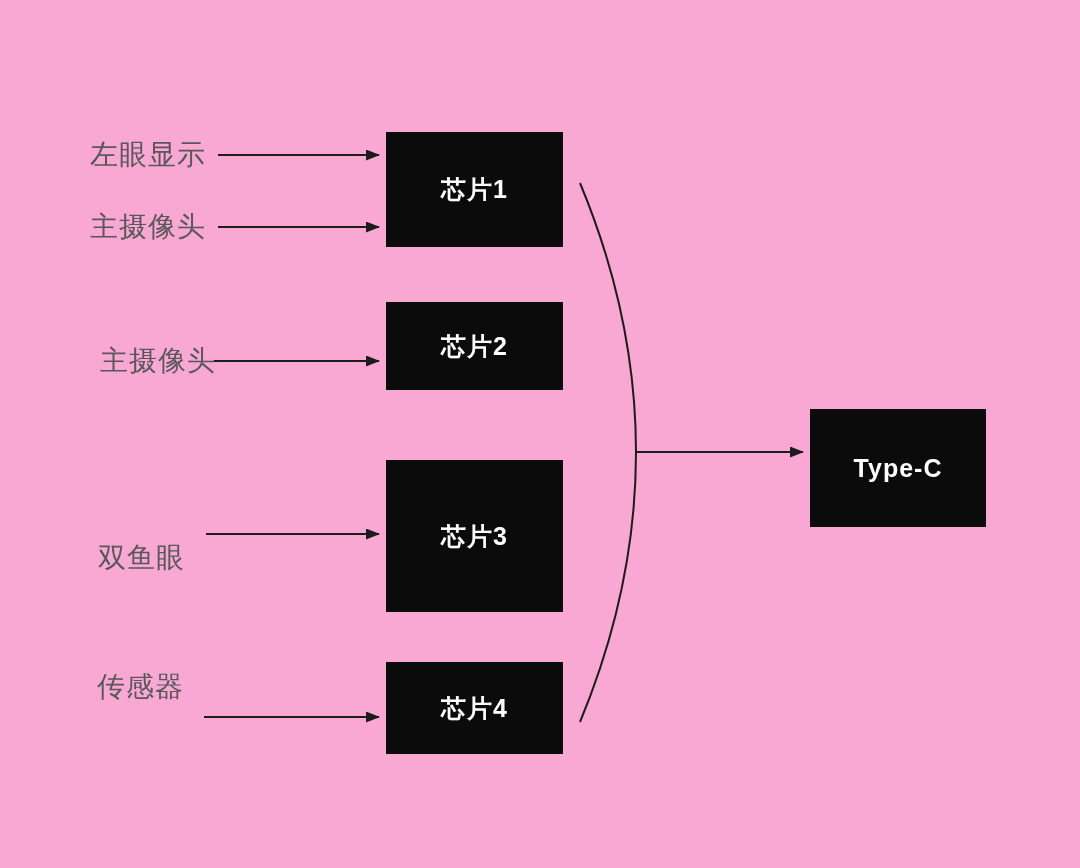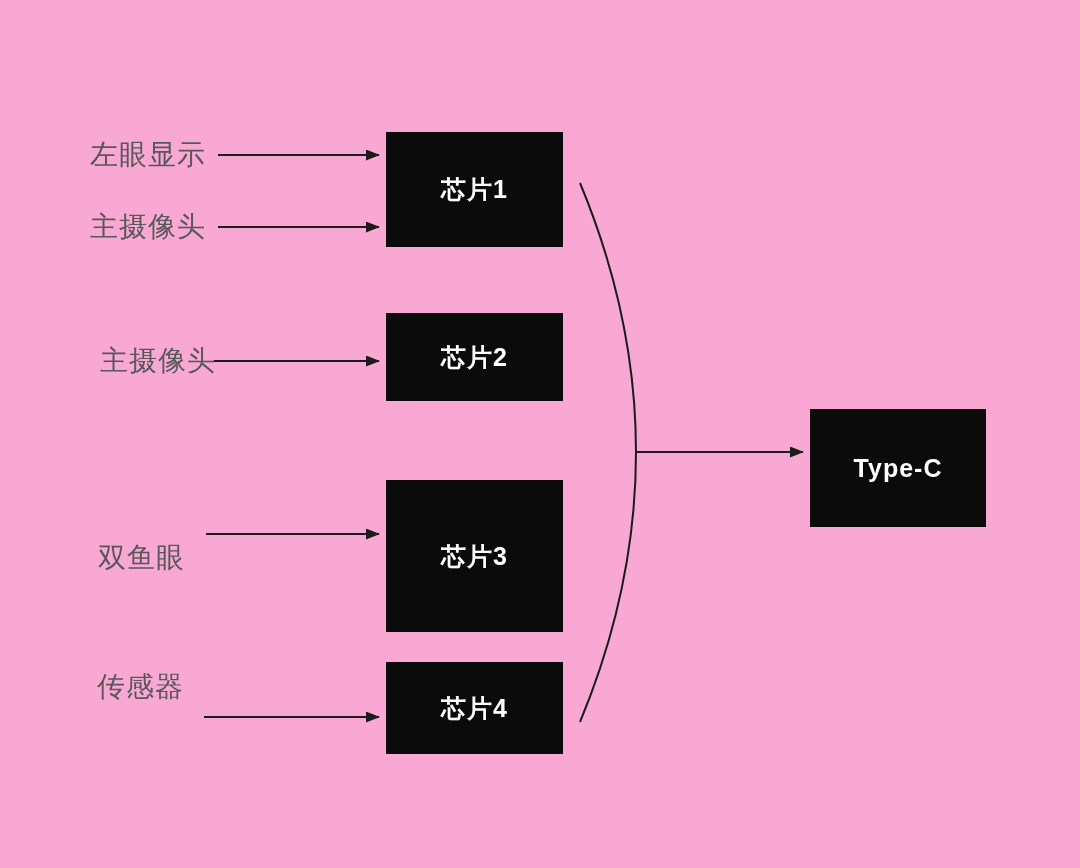--- a/index.html
+++ b/index.html
@@ -32,22 +32,22 @@
     display: flex;
     align-items: center;
     justify-content: center;
     font-size: 25px;
     font-weight: 700;
     letter-spacing: 1px;
     box-sizing: border-box;
   }
   .chip-node { left: 382px; width: 185px; }
   .chip-1 { top: 128px; height: 123px; }
-  .chip-2 { top: 309px; height: 96px; }
-  .chip-3 { top: 476px; height: 160px; }
+  .chip-2 { top: 298px; height: 96px; }
+  .chip-3 { top: 456px; height: 160px; }
   .chip-4 { top: 658px; height: 100px; }
   .typec-node { left: 806px; top: 405px; width: 184px; height: 126px; }
   .input-label {
     position: absolute;
     color: #58585a;
     font-size: 28px;
     font-weight: 400;
     letter-spacing: 1px;
     line-height: 28px;
     white-space: nowrap;

